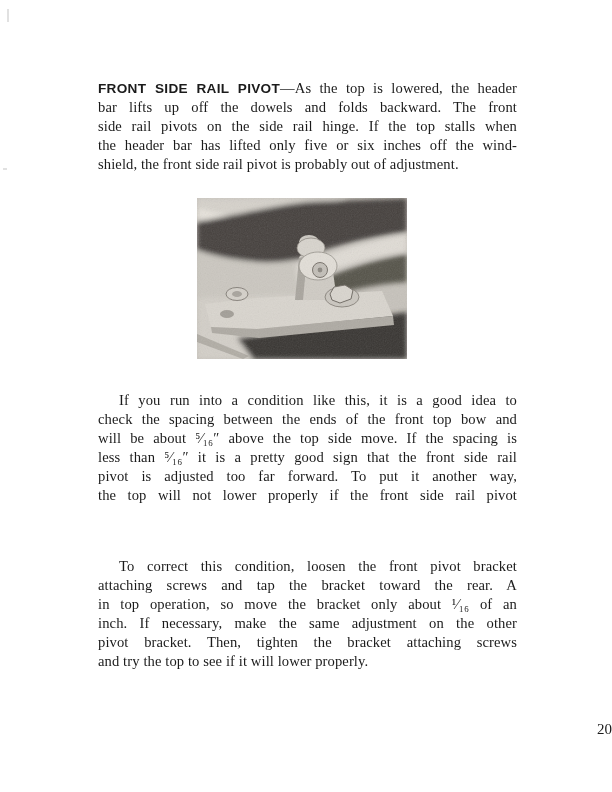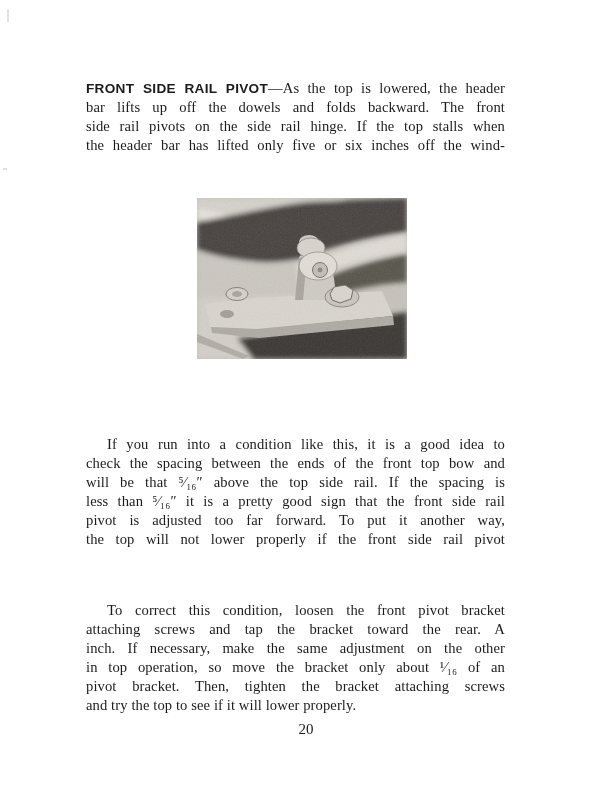--- a/index.html
+++ b/index.html
@@ -10,56 +10,56 @@
     color: #1b1b1b;
     overflow: hidden;
   }
   .page {
     position: relative;
     width: 612px; height: 792px;
     background: #ffffff;
   }
   .para {
     position: absolute;
-    left: 86px;
+    left: 98px;
     width: 419px;
   }
   .p1 { top: 79px; }
   .p2 { top: 391px; }
   .p3 { top: 557px; font-family: Liberation Serif, serif; }
   .ln {
     font-size: 14.6px;
     line-height: 19px;
     height: 19px;
     white-space: nowrap;
     overflow: hidden;
     text-align: justify;
     text-align-last: justify;
     letter-spacing: 0.1px;
   }
   .ln.last { text-align-last: left; }
-  .ln.indent { text-indent: 21px; margin-top: 44px; }
+  .ln.indent { text-indent: 21px; }
   .head-run {
     font-family: "Liberation Sans", sans-serif;
     font-weight: 700;
     font-size: 13.6px;
     letter-spacing: 0.3px;
   }
   .photo {
     position: absolute;
     left: 197px; top: 198px;
     width: 210px; height: 161px;
     overflow: hidden;
   }
   .photo svg { display: block; }
   .folio {
     position: absolute;
     top: 720px; left: 0;
     width: 612px;
-    text-align: center;
+    text-align: right;
     font-size: 15px;
     line-height: 19px;
   }
   .artifact {
     position: absolute;
     background: #c9c9c9;
     opacity: 0.55;
   }
   .artifact.a1 { left: 7px; top: 9px; width: 2px; height: 13px; }
   .artifact.a2 { left: 3px; top: 168px; width: 4px; height: 2px; }
@@ -70,20 +70,21 @@
 <div class="page">
 
   <div class="artifact a1"></div>
   <div class="artifact a2"></div>
 
   <div class="para p1">
     <div class="ln"><span class="head-run">FRONT SIDE RAIL PIVOT</span><span>—As the top is lowered, the header</span></div>
     <div class="ln">bar lifts up off the dowels and folds backward. The front</div>
     <div class="ln">side rail pivots on the side rail hinge. If the top stalls when</div>
     <div class="ln">the header bar has lifted only five or six inches off the wind-</div>
+    <div class="ln last">shield, the front side rail pivot is probably out of adjustment.</div>
   </div>
 
   <div class="photo">
     <svg viewBox="0 0 210 161" width="210" height="161" xmlns="http://www.w3.org/2000/svg">
       <defs>
         <filter id="soft" x="-20%" y="-20%" width="140%" height="140%">
           <feGaussianBlur stdDeviation="2.4"></feGaussianBlur>
         </filter>
         <filter id="soft1" x="-30%" y="-30%" width="160%" height="160%">
           <feGaussianBlur stdDeviation="0.7"></feGaussianBlur>
@@ -138,30 +139,30 @@
         <path d="M0,136 L52,158 L46,161 L0,144 Z" fill="#8f8b84" opacity="0.5"></path>
       </g>
 
       <rect width="210" height="161" filter="url(#grain)" opacity="0.15"></rect>
     </svg>
   </div>
 
   <div class="para p2">
     <div class="ln indent">If you run into a condition like this, it is a good idea to</div>
     <div class="ln">check the spacing between the ends of the front top bow and</div>
-    <div class="ln">will be that ⁵⁄₁₆″ above the top side rail. If the spacing is</div>
+    <div class="ln">will be about ⁵⁄₁₆″ above the top side move. If the spacing is</div>
     <div class="ln">less than ⁵⁄₁₆″ it is a pretty good sign that the front side rail</div>
     <div class="ln">pivot is adjusted too far forward. To put it another way,</div>
     <div class="ln">the top will not lower properly if the front side rail pivot</div>
   </div>
 
   <div class="para p3">
     <div class="ln indent">To correct this condition, loosen the front pivot bracket</div>
     <div class="ln">attaching screws and tap the bracket toward the rear. A</div>
+    <div class="ln">in top operation, so move the bracket only about ¹⁄₁₆ of an</div>
     <div class="ln">inch. If necessary, make the same adjustment on the other</div>
-    <div class="ln">in top operation, so move the bracket only about ¹⁄₁₆ of an</div>
     <div class="ln">pivot bracket. Then, tighten the bracket attaching screws</div>
     <div class="ln last">and try the top to see if it will lower properly.</div>
   </div>
 
   <div class="folio">20</div>
 
 </div>
 
 </body></html>

